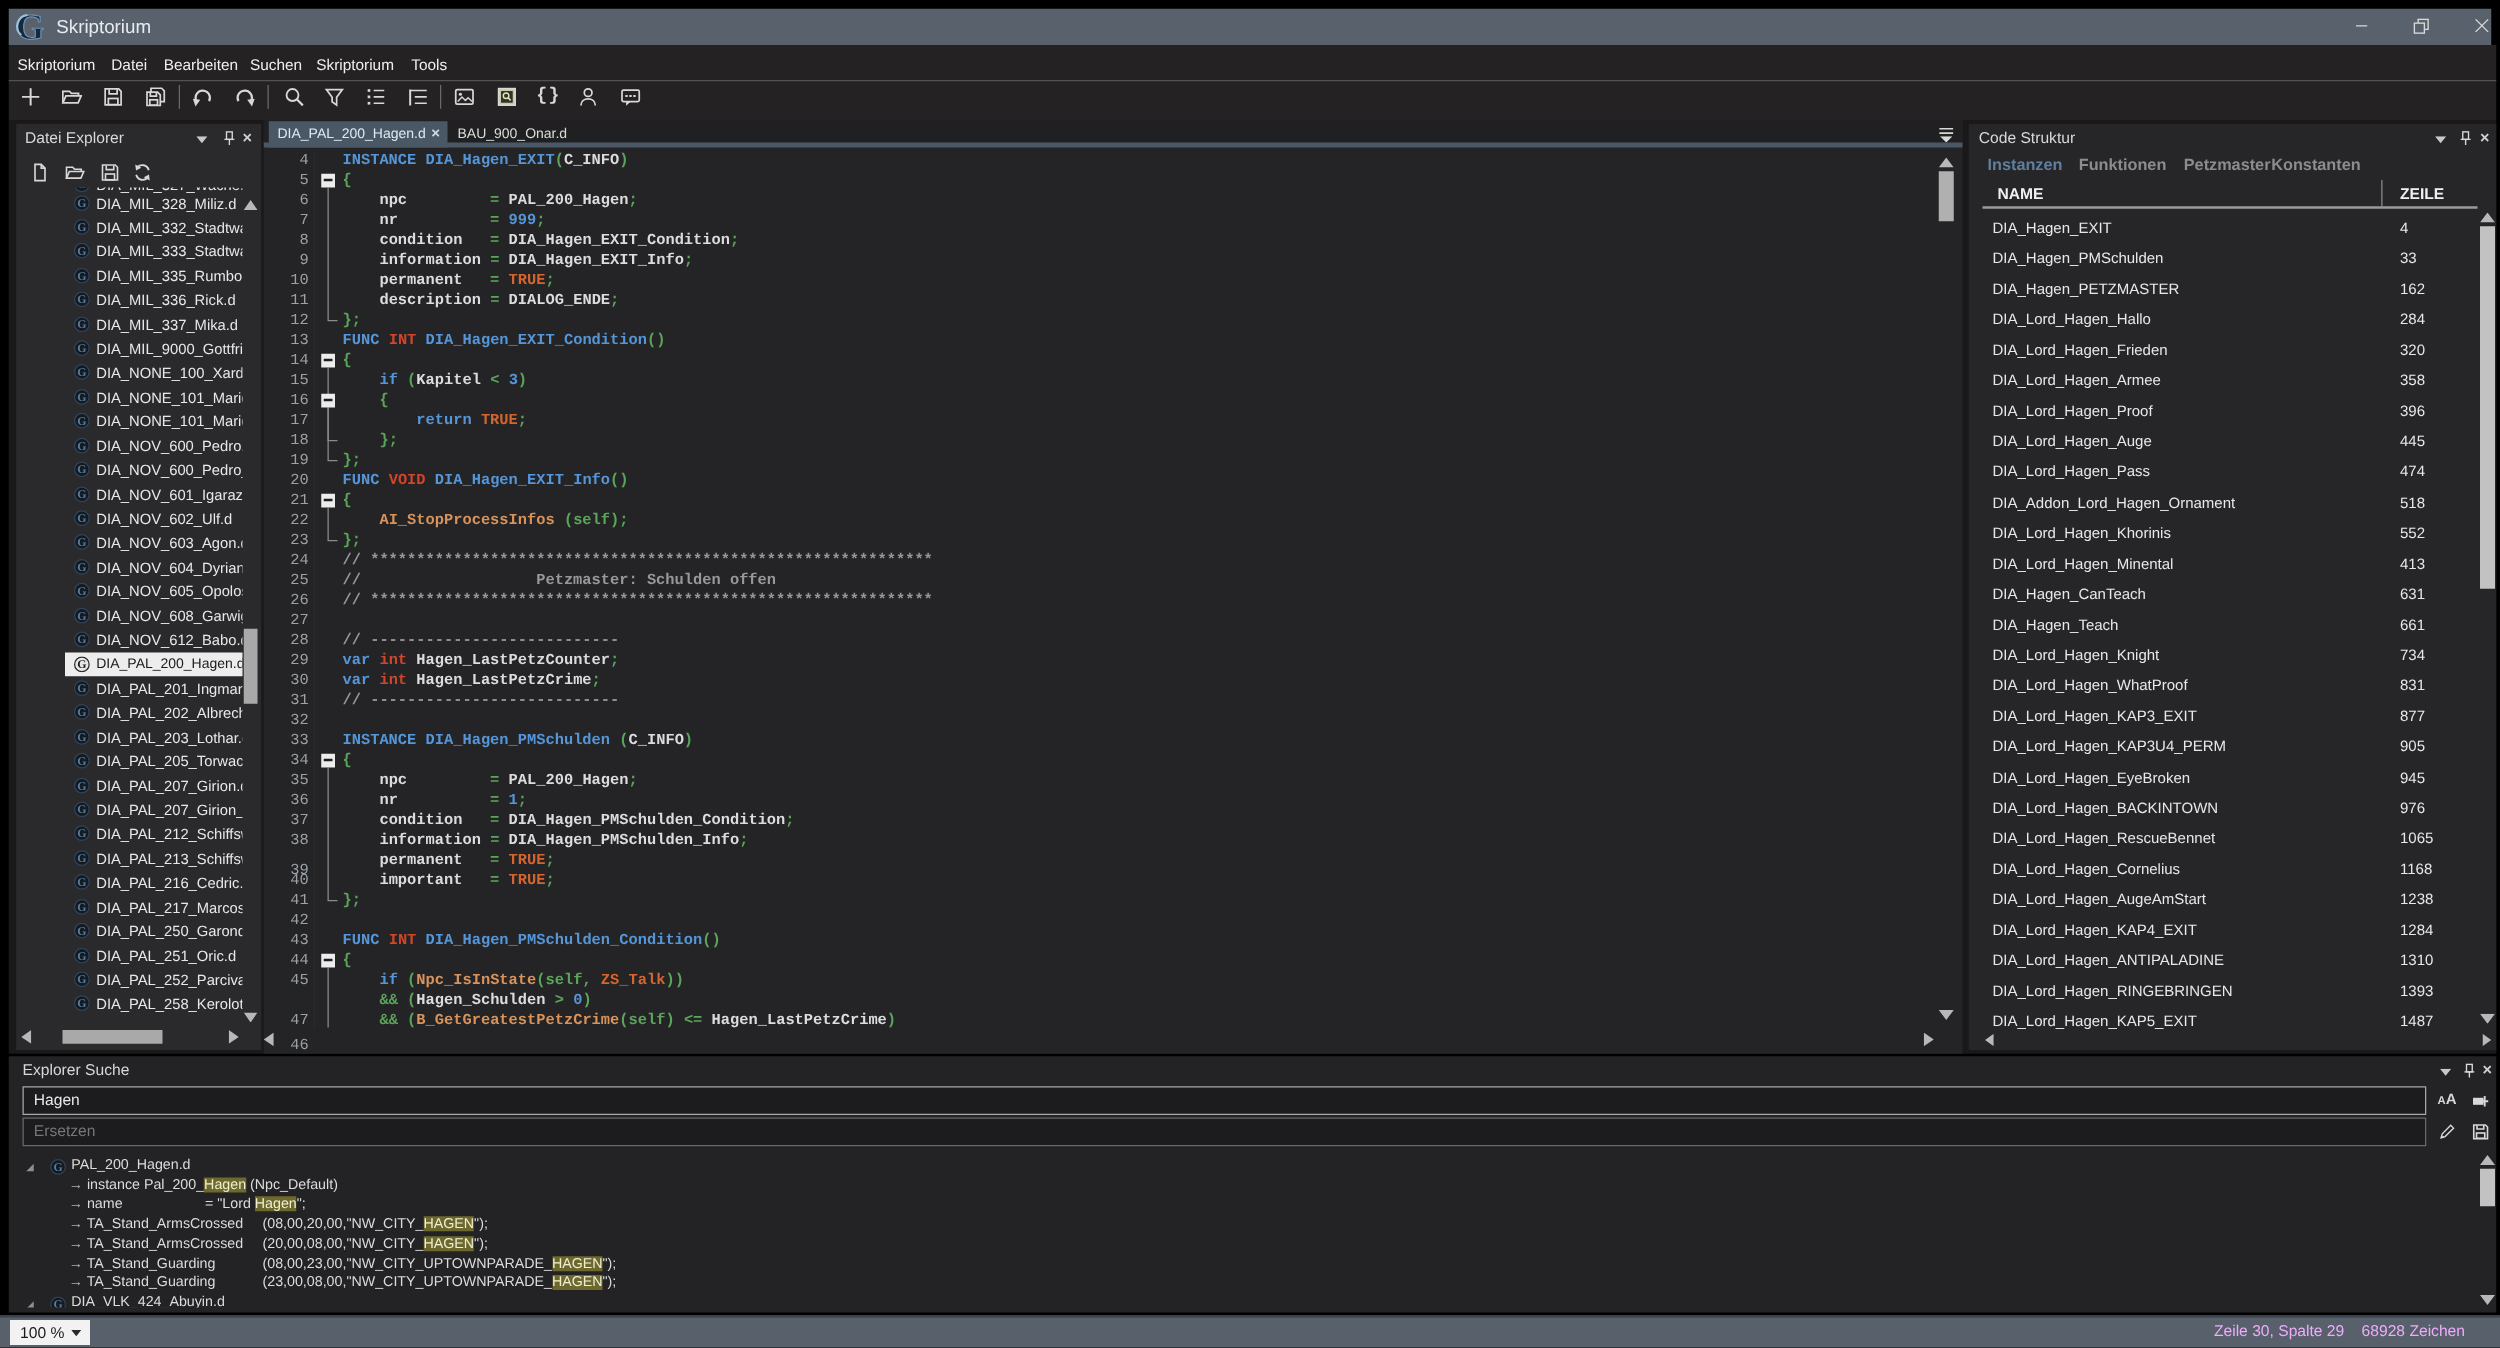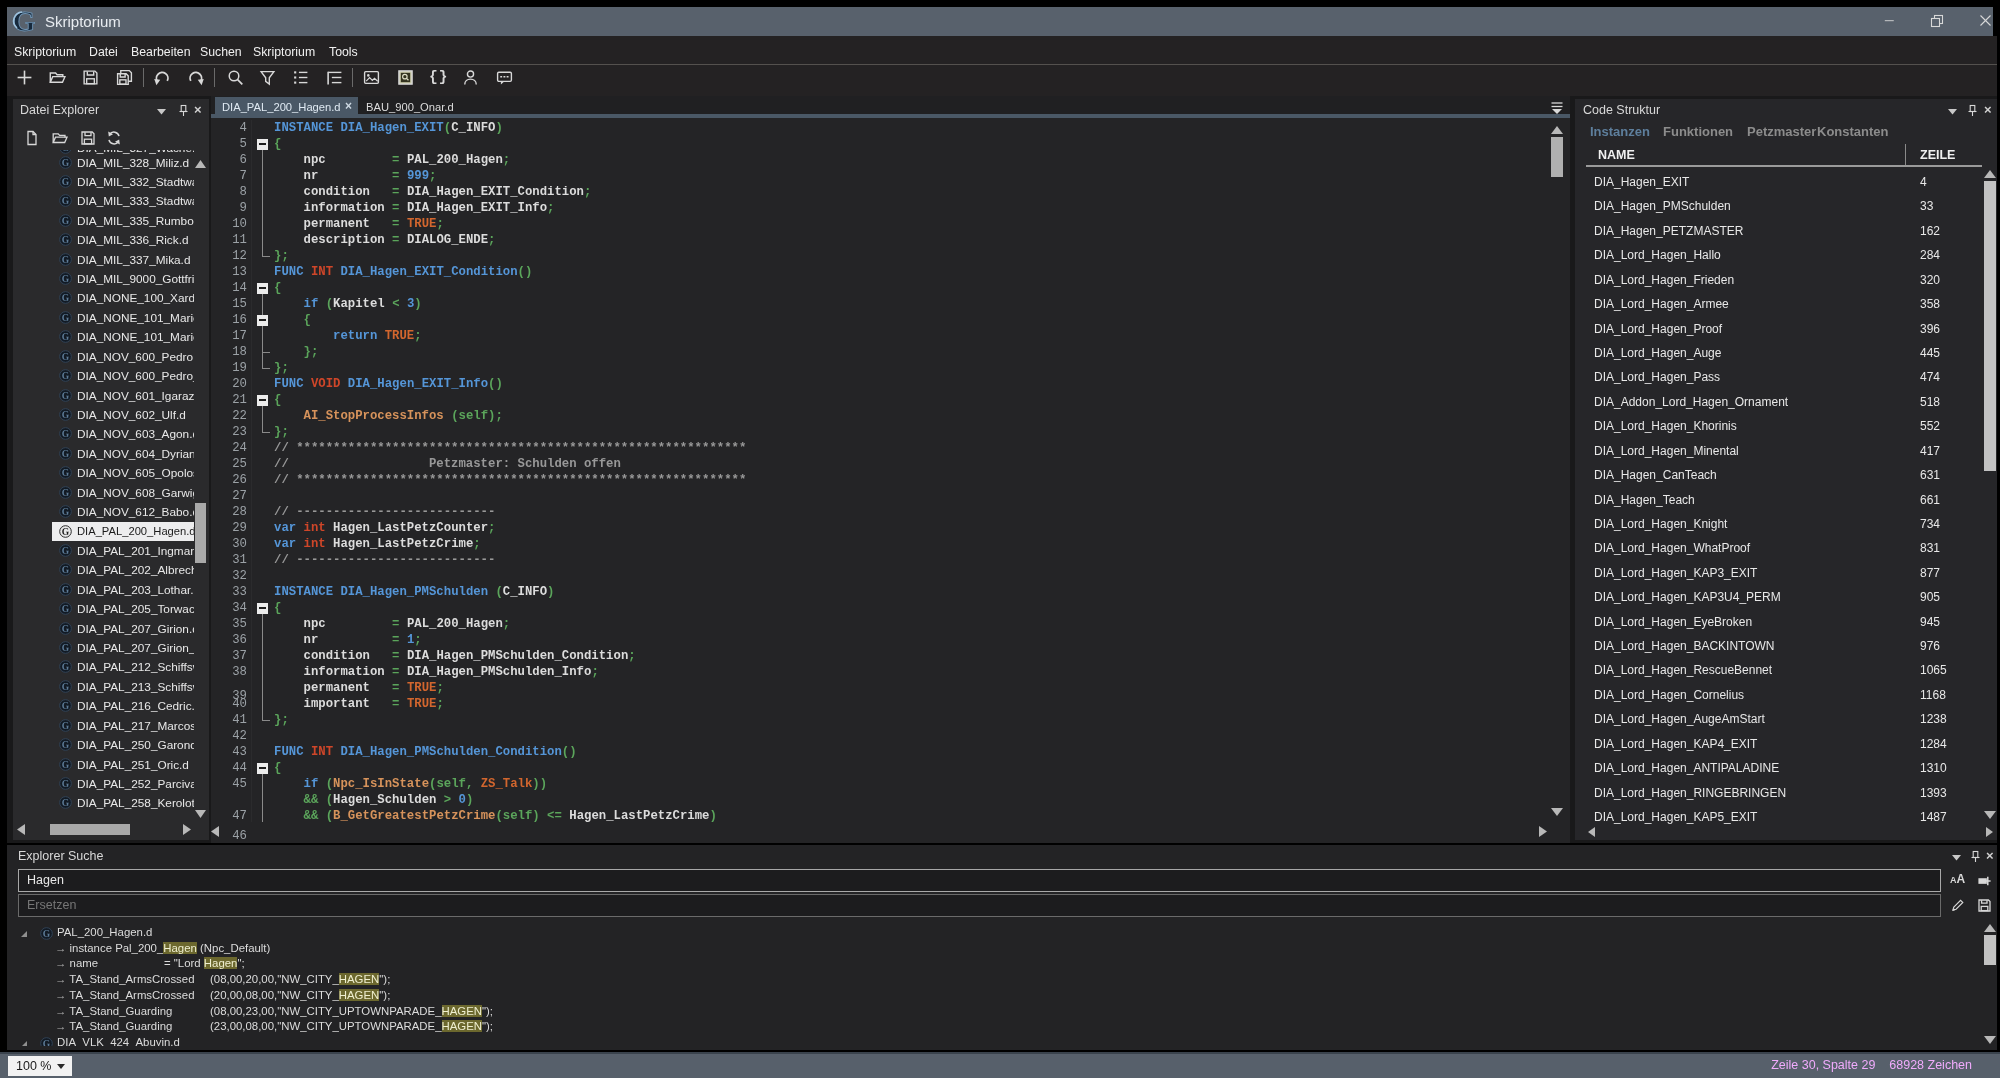--- a/index.html
+++ b/index.html
@@ -573,21 +573,21 @@
 <div class="crow" style="top:199.4px">DIA_Hagen_PMSchulden<span class="czeile">33</span></div>
 <div class="crow" style="top:223.8px">DIA_Hagen_PETZMASTER<span class="czeile">162</span></div>
 <div class="crow" style="top:248.3px">DIA_Lord_Hagen_Hallo<span class="czeile">284</span></div>
 <div class="crow" style="top:272.7px">DIA_Lord_Hagen_Frieden<span class="czeile">320</span></div>
 <div class="crow" style="top:297.1px">DIA_Lord_Hagen_Armee<span class="czeile">358</span></div>
 <div class="crow" style="top:321.5px">DIA_Lord_Hagen_Proof<span class="czeile">396</span></div>
 <div class="crow" style="top:345.9px">DIA_Lord_Hagen_Auge<span class="czeile">445</span></div>
 <div class="crow" style="top:370.4px">DIA_Lord_Hagen_Pass<span class="czeile">474</span></div>
 <div class="crow" style="top:394.8px">DIA_Addon_Lord_Hagen_Ornament<span class="czeile">518</span></div>
 <div class="crow" style="top:419.2px">DIA_Lord_Hagen_Khorinis<span class="czeile">552</span></div>
-<div class="crow" style="top:443.6px">DIA_Lord_Hagen_Minental<span class="czeile">417</span></div>
+<div class="crow" style="top:443.6px">DIA_Lord_Hagen_Minental<span class="czeile">413</span></div>
 <div class="crow" style="top:468.0px">DIA_Hagen_CanTeach<span class="czeile">631</span></div>
 <div class="crow" style="top:492.5px">DIA_Hagen_Teach<span class="czeile">661</span></div>
 <div class="crow" style="top:516.9px">DIA_Lord_Hagen_Knight<span class="czeile">734</span></div>
 <div class="crow" style="top:541.3px">DIA_Lord_Hagen_WhatProof<span class="czeile">831</span></div>
 <div class="crow" style="top:565.7px">DIA_Lord_Hagen_KAP3_EXIT<span class="czeile">877</span></div>
 <div class="crow" style="top:590.1px">DIA_Lord_Hagen_KAP3U4_PERM<span class="czeile">905</span></div>
 <div class="crow" style="top:614.6px">DIA_Lord_Hagen_EyeBroken<span class="czeile">945</span></div>
 <div class="crow" style="top:639.0px">DIA_Lord_Hagen_BACKINTOWN<span class="czeile">976</span></div>
 <div class="crow" style="top:663.4px">DIA_Lord_Hagen_RescueBennet<span class="czeile">1065</span></div>
 <div class="crow" style="top:687.8px">DIA_Lord_Hagen_Cornelius<span class="czeile">1168</span></div>

